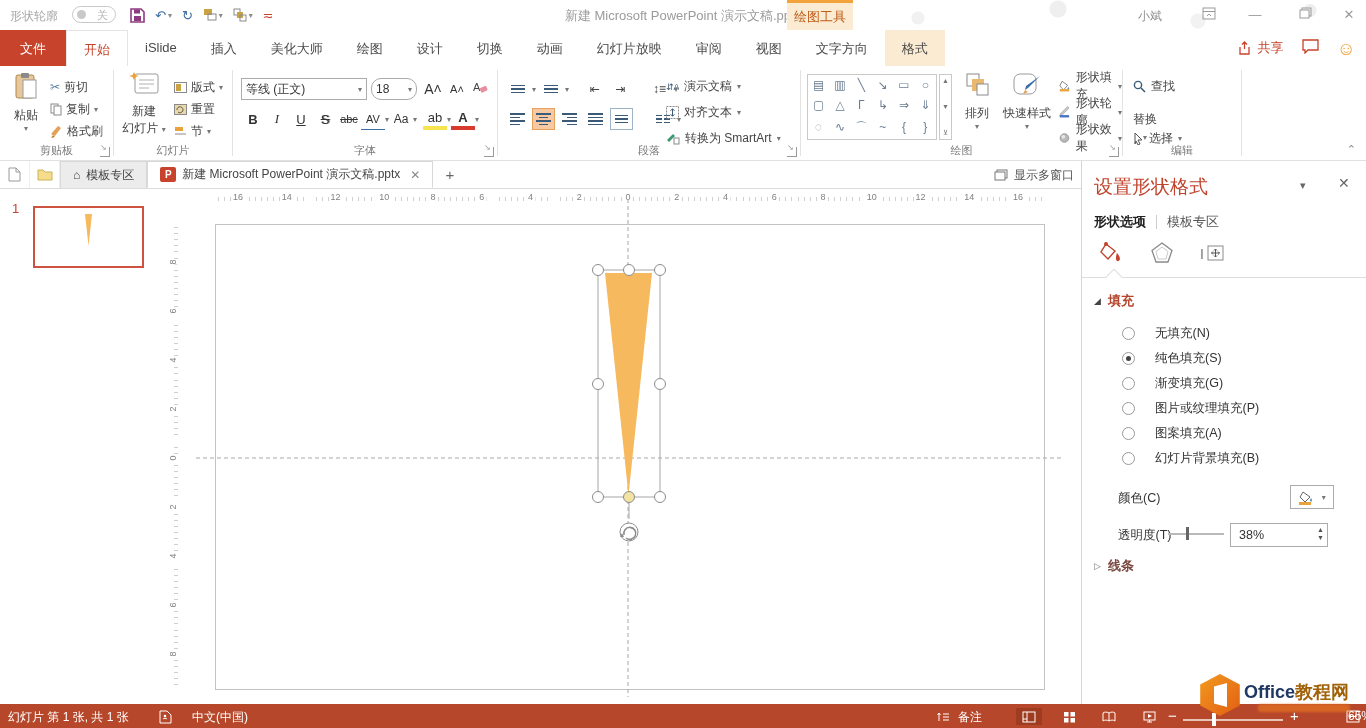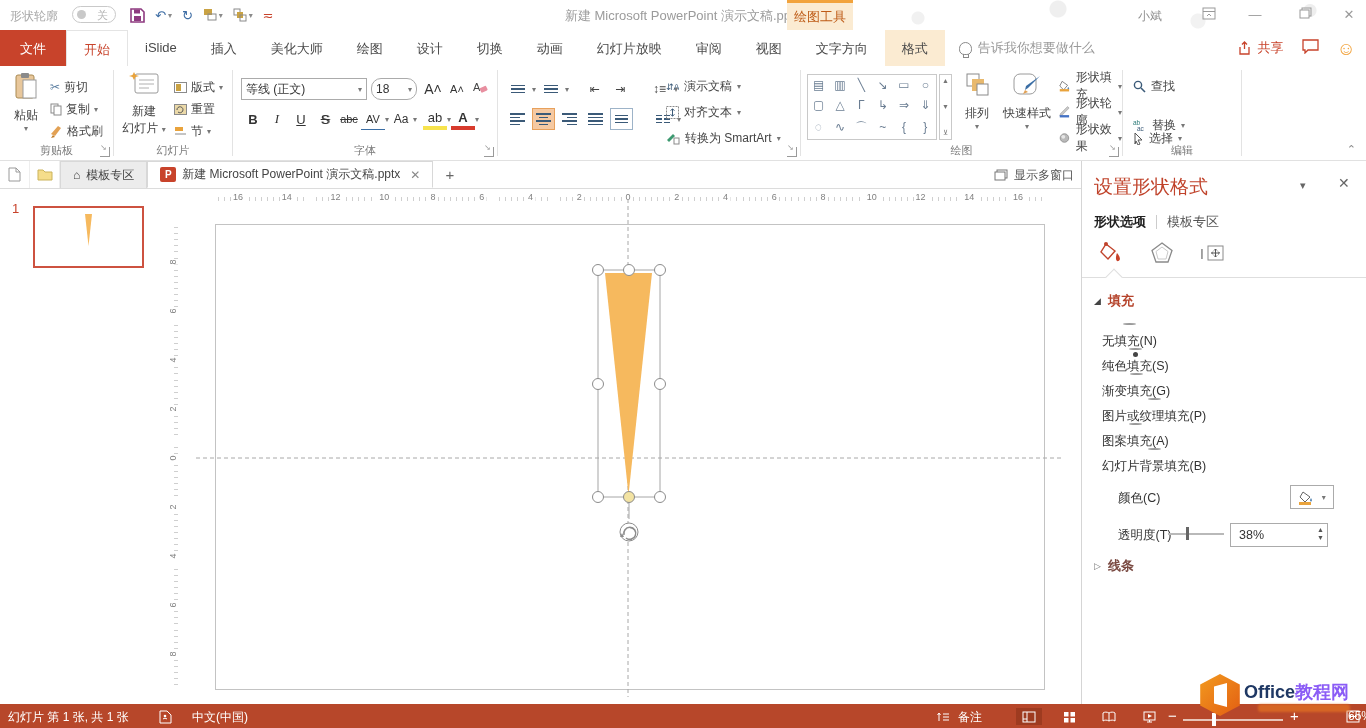--- a/index.html
+++ b/index.html
@@ -98,21 +98,21 @@
   .fp-car { position:absolute; top:18px; color:#666; font-size:11px; }
   .fp-tabs { position:absolute; left:12px; top:52px; font-size:13px; display:flex; gap:10px; align-items:center; }
   .fp-tab-active { color:#222; font-weight:bold; }
   .fp-tab-sep { width:1px; height:14px; background:#ccc; }
   .fp-tab { color:#555; }
   .fp-icons { position:absolute; left:16px; top:80px; display:flex; gap:26px; align-items:center; }
   .fp-divider { position:absolute; left:0px; top:116px; width:285px; height:1px; background:#dedede; }
   .fp-notch { position:absolute; left:26px; top:110px; width:12px; height:12px; background:#fff; border-left:1px solid #dedede; border-top:1px solid #dedede; transform:rotate(45deg); }
   .fp-sec { position:absolute; left:12px; font-size:13px; font-weight:bold; color:#B5432B; display:flex; gap:7px; align-items:center; }
   .fp-sec .tri { font-size:9px; color:#444; }
-  .radio-row { position:absolute; left:20px; display:flex; align-items:center; gap:8px; font-size:12.5px; color:#333; height:20px;flex-direction:column; }
+  .radio-row { position:absolute; left:40px; display:flex; align-items:center; gap:20px; font-size:12.5px; color:#333; height:20px; }
   .radio { width:13px; height:13px; border:1px solid #9a9a9a; border-radius:50%; position:relative; background:#fff; }
   .radio.sel::after { content:""; position:absolute; left:3px; top:3px; width:5px; height:5px; border-radius:50%; background:#444; }
   .fp-row-label { position:absolute; left:36px; font-size:12.5px; color:#333; }
   .color-btn { position:absolute; left:208px; top:324px; width:44px; height:24px; border:1px solid #ababab; display:flex; align-items:center; justify-content:space-evenly; }
   .transp-track { position:absolute; left:86px; top:372px; width:56px; height:2px; background:#b9b9b9; }
   .transp-handle { position:absolute; left:104px; top:366px; width:3px; height:13px; background:#666; }
   .spinbox { position:absolute; left:148px; top:362px; width:98px; height:24px; border:1px solid #ababab; font-size:12.5px; color:#333; padding:4px 0 0 8px; }
   .spin-arrows { position:absolute; right:3px; top:2px; display:flex; flex-direction:column; font-size:7px; color:#555; line-height:1.2; }
 
   
@@ -123,21 +123,21 @@
   .sb-icon svg { display:block; }
   .zoom-track { position:absolute; left:1183px; top:15px; width:100px; height:1.5px; background:#e7c4b8; }
   .zoom-handle { position:absolute; left:1212px; top:9px; width:4px; height:13px; background:#fff; }
 
   
   .watermark { position:absolute; left:1198px; top:672px; width:168px; height:48px; z-index:50; }
   .wm-hex { position:absolute; left:0; top:2px; width:44px; height:42px; background:linear-gradient(135deg,#F39C1F,#E25C12);
      clip-path:polygon(50% 0,95% 25%,95% 75%,50% 100%,5% 75%,5% 25%); }
   .wm-hex::after { content:""; position:absolute; left:16px; top:9px; width:13px; height:24px; background:#fff; clip-path:polygon(0 15%,100% 0,100% 100%,0 85%); }
   .wm-text { position:absolute; left:46px; top:8px; font-size:18px; font-weight:bold; }
-  .wm-en { color:#1F3864; } .wm-cn { color:#8b5cf6;text-align:center; }
+  .wm-en { color:#1F3864; } .wm-cn { color:#a16207;text-align:center; }
   .wm-url { position:absolute; left:60px; top:32px; width:92px; height:8px; background:#E87722; opacity:.65; border-radius:3px; filter:blur(1px); }
 </style>
 </head>
 <body>
 
 <div class="titlebar">
   <div class="deco"></div>
   <span class="autosave">形状轮廓</span>
   <div class="toggle-pill"><span class="knob"></span><span>关</span></div>
   <div class="qat" style="left:130px;">
@@ -196,24 +196,20 @@
       <div class="rtab">美化大师</div>
       <div class="rtab">绘图</div>
       <div class="rtab">设计</div>
       <div class="rtab">切换</div>
       <div class="rtab">动画</div>
       <div class="rtab">幻灯片放映</div>
       <div class="rtab">审阅</div>
       <div class="rtab">视图</div>
       <div class="rtab">文字方向</div>
       <div class="rtab context">格式</div>
-    </div>
-  <div class="tellme">
-      <span class="bulb"></span>
-      <span>告诉我你想要做什么</span>
     </div>
 </div>
 <div class="tabs-right">
   <span class="share">
     <svg width="15" height="14" viewBox="0 0 15 14">
         <path d="M2 6v7h9V6" fill="none" stroke="#C8432B" stroke-width="1.3"></path>
         <path d="M6.5 8V1.5M4 3.5L6.5 1 9 3.5" fill="none" stroke="#C8432B" stroke-width="1.3"></path>
       </svg>
     <span>共享</span>
     </span>
@@ -433,20 +429,21 @@
         <span class="car">▾</span>
       </div>
     <div class="stackbtn" style="left:168px; top:60px;">
       <svg width="14" height="13" viewBox="0 0 14 13">
           <path d="M1 8l6-6 2 2-6 6z" fill="#3D9970"></path>
           <rect x="8" y="6" width="5" height="6" fill="#fff" stroke="#8a8a8a"></rect>
         </svg>
       <span>转换为 SmartArt</span>
         <span class="car">▾</span>
       </div>
+    <div class="glabel">段落</div>
     <div class="launcher"></div>
   </div>
   <div class="gsep" style="left:800px;"></div>
 
   <div class="rgroup" style="left:801px; width:321px;">
     <div class="gallery" id="shape-gallery">
         <span>▤</span>
         <span>▥</span>
         <span>╲</span>
         <span>↘</span>
@@ -517,21 +514,21 @@
   <div class="gsep" style="left:1122px;"></div>
 
   <div class="rgroup" style="left:1123px; width:118px;">
     <div class="stackbtn" style="left:10px; top:8px;">
       <svg width="13" height="13" viewBox="0 0 13 13">
           <circle cx="5" cy="5" r="3.6" fill="none" stroke="#3b5a78" stroke-width="1.4"></circle>
           <line x1="8" y1="8" x2="12" y2="12" stroke="#3b5a78" stroke-width="1.6"></line>
         </svg>
       <span>查找</span>
       </div>
-    <div class="stackbtn" style="left:10px; top:47px;">
+    <div class="stackbtn" style="left:10px; top:40px;flex-direction:column;">
       <svg width="14" height="13" viewBox="0 0 14 13">
           <text x="0" y="6" font-size="6.5" fill="#2b7a78">ab</text>
           <text x="4" y="12" font-size="6.5" fill="#3b5a78">ac</text>
         </svg>
       <span>替换</span>
         <span class="car">▾</span>
       </div>
     <div class="stackbtn" style="left:10px; top:60px;">
       <svg width="11" height="13" viewBox="0 0 11 13">
           <path d="M2 1l7 7H5l2 4-2 1-2-4-1 3z" fill="#fff" stroke="#555"></path>

